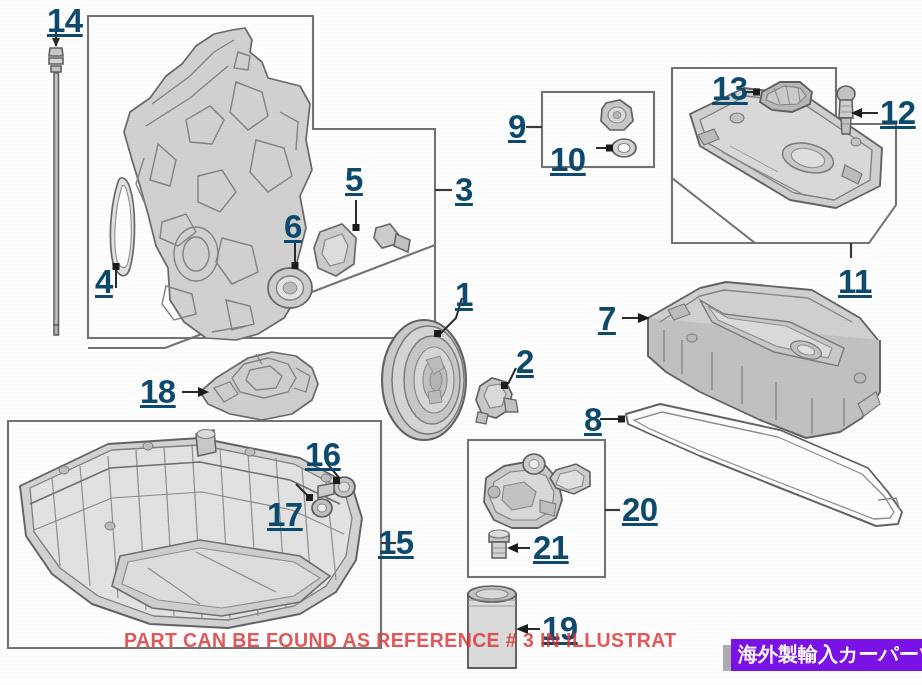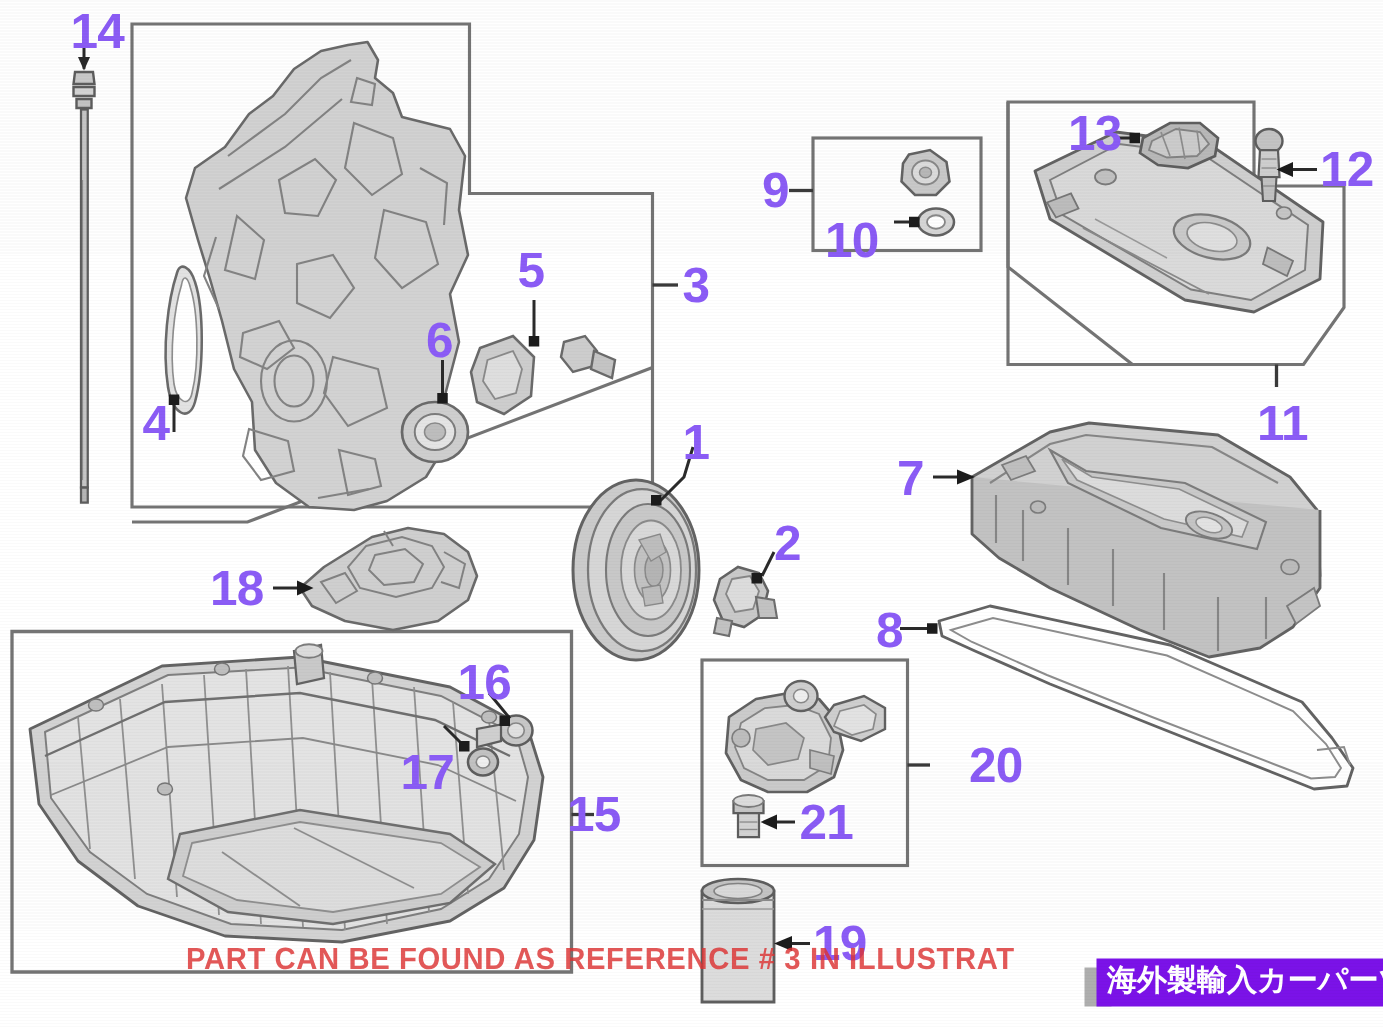--- a/index.html
+++ b/index.html
@@ -8,24 +8,25 @@
     font-family:"Liberation Sans", sans-serif;
     background:#ffffff;
   }
   #stage{position:absolute;left:0;top:0;width:922px;height:685px;}
   #stage svg{position:absolute;left:0;top:0;width:922px;height:685px;}
 
   .callout{
     position:absolute;
     font-family:"Liberation Sans", sans-serif;
     font-weight:700;
-    color:#8b5cf6;
+    color:#0c4a6e;
     line-height:1;
     white-space:nowrap;
     letter-spacing:-0.5px;
+    text-decoration:underline;
     -webkit-font-smoothing:antialiased;
   }
   .c-lg{font-size:33px;}
 
   .redband{
     position:absolute;
     left:0;top:0;width:922px;height:630px;
     pointer-events:none;
   }
   .redtext{
@@ -385,21 +386,21 @@
   <div class="callout c-lg" style="left:880px; top:96px;">12</div>
   <div class="callout c-lg" style="left:838px; top:265px;">11</div>
 
   <div class="callout c-lg" style="left:598px; top:302px;">7</div>
   <div class="callout c-lg" style="left:584px; top:403px;">8</div>
 
   <div class="callout c-lg" style="left:305px; top:438px;">16</div>
   <div class="callout c-lg" style="left:267px; top:462px;margin-top:36px;">17</div>
   <div class="callout c-lg" style="left:378px; top:526px;">15</div>
 
-  <div class="callout c-lg" style="left:622px; top:493px;margin-left:24px;">20</div>
+  <div class="callout c-lg" style="left:622px; top:493px;">20</div>
   <div class="callout c-lg" style="left:533px; top:531px;">21</div>
   <div class="callout c-lg" style="left:542px; top:612px;">19</div>
 
   <div class="redband">
     <div class="redtext">PART CAN BE FOUND AS REFERENCE # 3 IN ILLUSTRAT</div>
   </div>
 
   <div class="wm-shadow"></div>
   <div class="watermark">海外製輸入カーパーツ</div>
 

